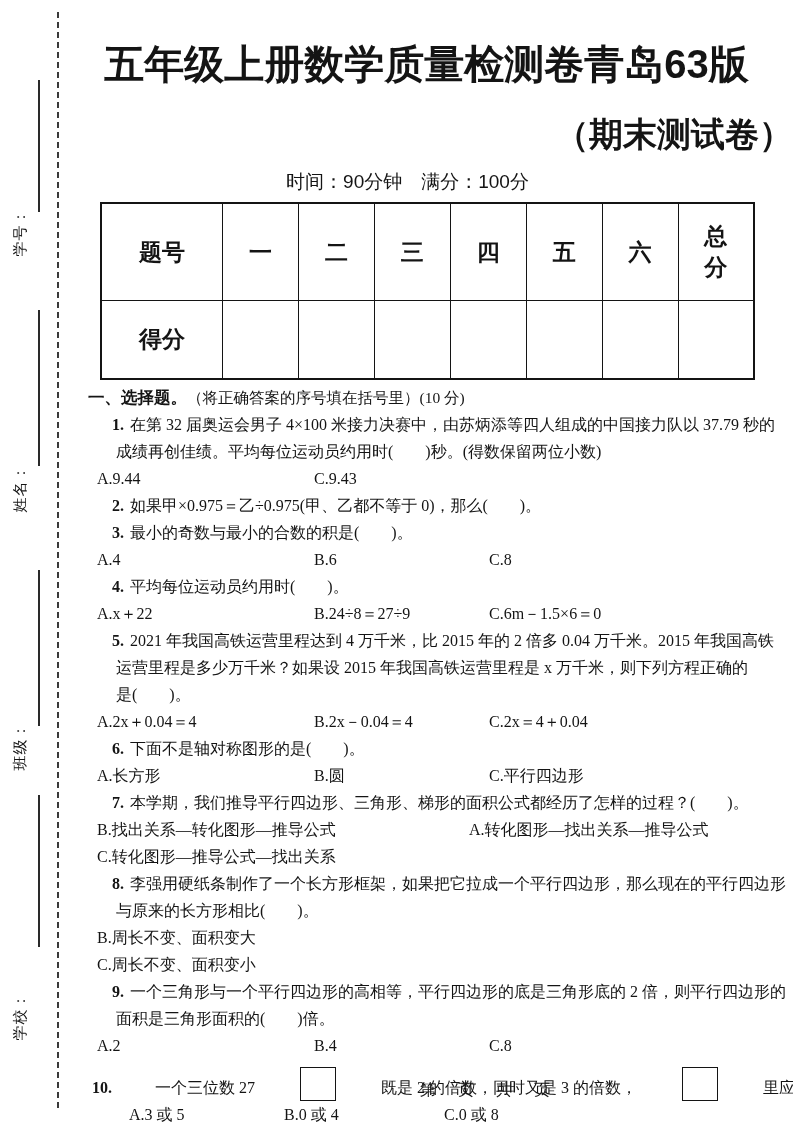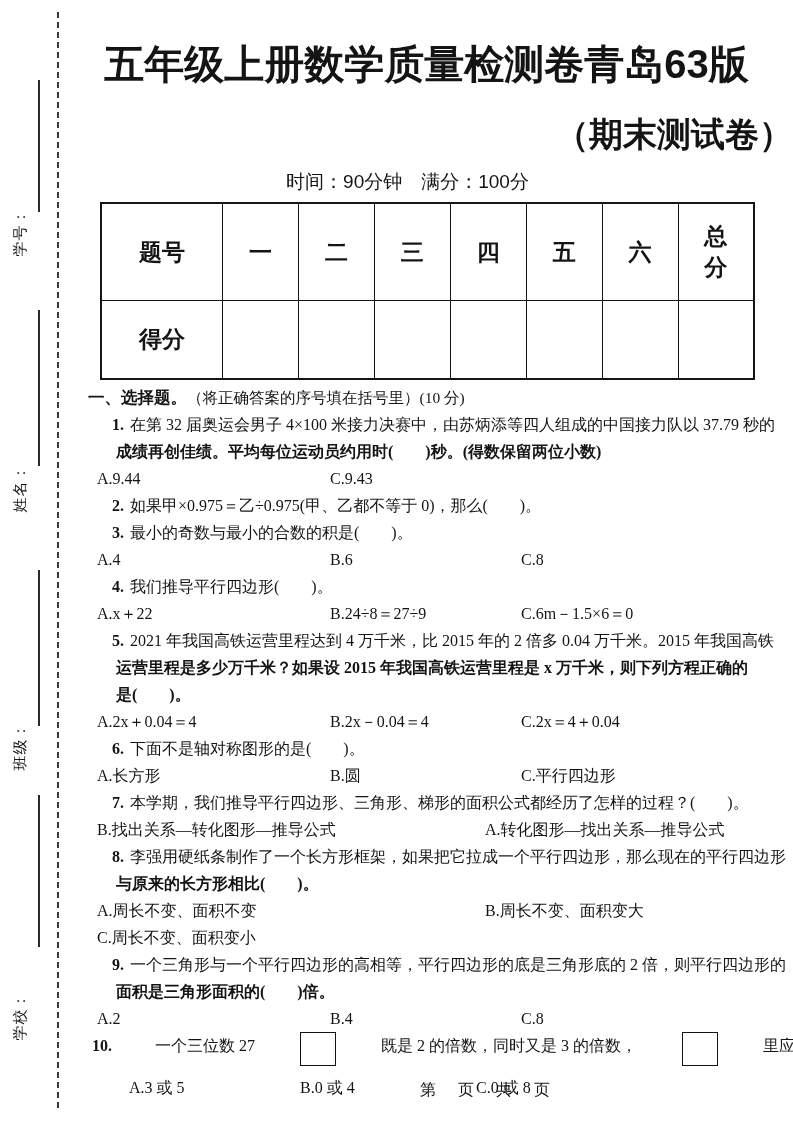--- a/index.html
+++ b/index.html
@@ -44,27 +44,27 @@
   }
   .score-table td{border:1.5px solid #141414;height:43px;padding:17px;}
   .score-table td.first{width:86px;}
   
   .section-heading{margin:4px 0 0 28px;font-size:16.5px;line-height:27px;white-space:nowrap;}
   .section-heading .sec-bold{font-weight:bold;}
   .section-heading .sec-note{font-size:15.5px;}
   .questions{margin-left:32px;width:672px;font-size:16px;}
   .q-line{line-height:27px;min-height:27px;white-space:nowrap;}
   .q-num{display:inline-block;width:32px;text-align:right;font-weight:bold;margin-right:6px;}
-  .q-cont{padding-left:24px;font-weight:bold;}
-  .opts{display:grid;padding-left:5px;line-height:27px;min-height:27px;white-space:nowrap;gap:16px;}
+  .q-cont{padding-left:24px;}
+  .opts{display:grid;padding-left:5px;line-height:27px;min-height:27px;white-space:nowrap;}
   .cols3{grid-template-columns:217px 175px 1fr;}
   .cols3.narrow{grid-template-columns:155px 160px 1fr;padding-left:37px;}
   .cols2{grid-template-columns:372px 1fr;}
   .cols1{grid-template-columns:1fr;}
-  .q-line.boxed{display:flex;align-items:flex-start;height:42px;gap:37px;}
+  .q-line.boxed{display:flex;align-items:flex-end;height:42px;gap:37px;}
   .blank-box{display:inline-block;width:34px;height:32px;border:1.5px solid #141414;margin:0 8px;flex:none;background:#fff;}
   
   .footer{position:absolute;top:1072px;left:60px;width:733px;text-align:center;
     font-size:16px;letter-spacing:3px;}
 </style>
 </head>
 <body>
 
 <div class="page">
 
@@ -128,21 +128,21 @@
         </div>
         <div class="question">
           <div class="q-line"><span class="q-num">3.</span><span class="q-text">最小的奇数与最小的合数的积是(　　)。</span></div>
           <div class="opts cols3">
             <span class="opt">A.4</span>
             <span class="opt">B.6</span>
             <span class="opt">C.8</span>
           </div>
         </div>
         <div class="question">
-          <div class="q-line"><span class="q-num">4.</span><span class="q-text">我们推导平行四边形(　　)。</span></div>
+          <div class="q-line"><span class="q-num">4.</span><span class="q-text">平均每位运动员约用时(　　)。</span></div>
           <div class="opts cols3">
             <span class="opt">A.x＋22</span>
             <span class="opt">B.24÷8＝27÷9</span>
             <span class="opt">C.6m－1.5×6＝0</span>
           </div>
         </div>
         <div class="question">
           <div class="q-line"><span class="q-num">5.</span><span class="q-text">2021 年我国高铁运营里程达到 4 万千米，比 2015 年的 2 倍多 0.04 万千米。2015 年我国高铁</span></div>
           <div class="q-line q-cont"><span class="q-text">运营里程是多少万千米？如果设 2015 年我国高铁运营里程是 x 万千米，则下列方程正确的</span></div>
           <div class="q-line q-cont"><span class="q-text">是(　　)。</span></div>
@@ -159,26 +159,28 @@
             <span class="opt">B.圆</span>
             <span class="opt">C.平行四边形</span>
           </div>
         </div>
         <div class="question">
           <div class="q-line"><span class="q-num">7.</span><span class="q-text">本学期，我们推导平行四边形、三角形、梯形的面积公式都经历了怎样的过程？(　　)。</span></div>
           <div class="opts cols2">
             <span class="opt">B.找出关系—转化图形—推导公式</span>
             <span class="opt">A.转化图形—找出关系—推导公式</span>
           </div>
+          <div class="opts cols1">
+            <span class="opt">C.转化图形—推导公式—找出关系</span>
+          </div>
         </div>
         <div class="question">
           <div class="q-line"><span class="q-num">8.</span><span class="q-text">李强用硬纸条制作了一个长方形框架，如果把它拉成一个平行四边形，那么现在的平行四边形</span></div>
           <div class="q-line q-cont"><span class="q-text">与原来的长方形相比(　　)。</span></div>
           <div class="opts cols2">
-            <span class="opt">A.周长不变、面积不变</span>
             <span class="opt">B.周长不变、面积变大</span>
           </div>
           <div class="opts cols1">
             <span class="opt">C.周长不变、面积变小</span>
           </div>
         </div>
         <div class="question">
           <div class="q-line"><span class="q-num">9.</span><span class="q-text">一个三角形与一个平行四边形的高相等，平行四边形的底是三角形底的 2 倍，则平行四边形的</span></div>
           <div class="q-line q-cont"><span class="q-text">面积是三角形面积的(　　)倍。</span></div>
           <div class="opts cols3">

